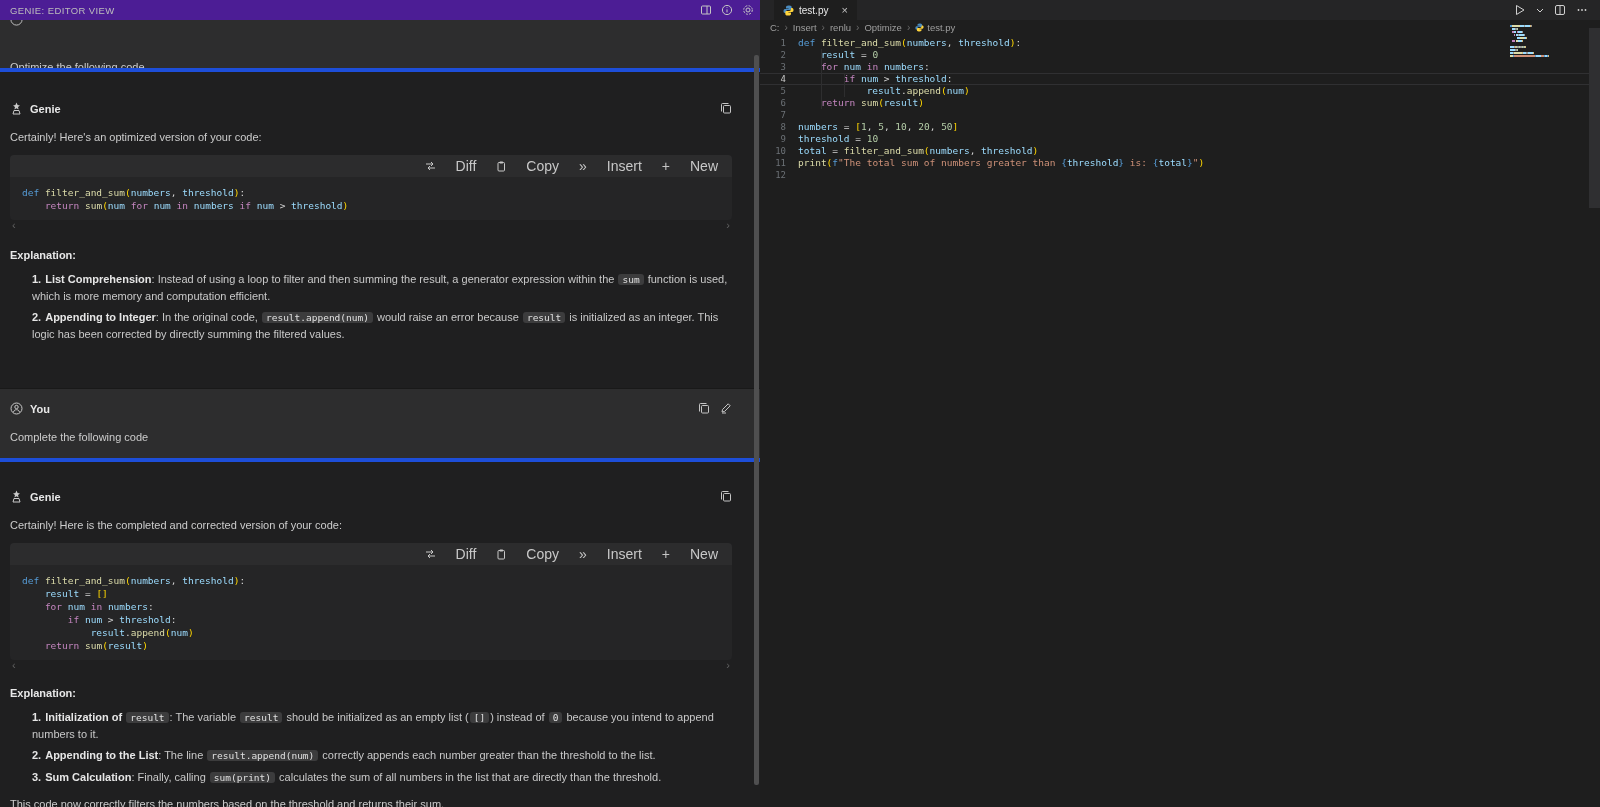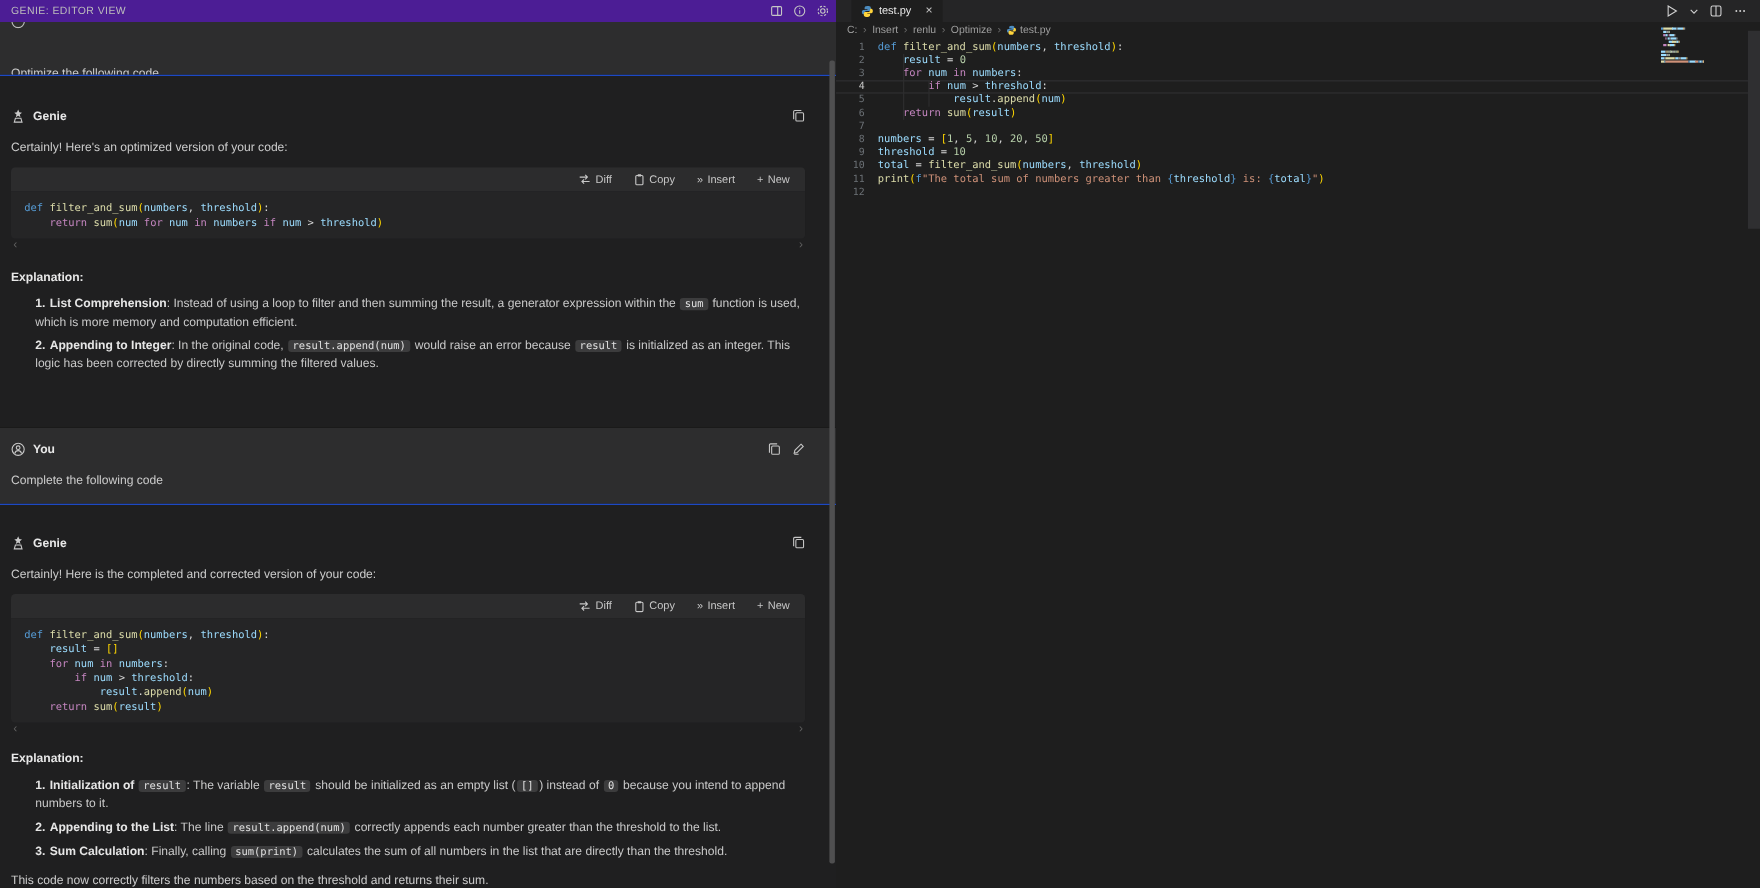--- a/index.html
+++ b/index.html
@@ -9,21 +9,21 @@
   
   .panel{position:relative;width:760px;height:807px;background:#1f1f20;flex:none;}
   .panel-header{height:20px;background:#4c1d95;display:flex;align-items:center;padding:0 6px 0 10px;}
   .panel-title{font-size:9.5px;color:#bdbdbd;letter-spacing:.4px;flex:1;}
   .ph-icons{display:flex;gap:9px;align-items:center;}
   .icon{display:inline-flex;align-items:center;justify-content:center;color:#c5c5c5;}
   .icon svg{display:block;}
 
   .msg{position:relative;padding:0 28px 0 10px;box-sizing:border-box;}
   .msg-user{background:#2d2d2e;border-top:1px solid #191919;}
-  .msg-genie{background:#1f1f20;border-top:1px solid #1d4ed8;}
+  .msg-genie{background:#1f1f20;border-top:4px solid #1d4ed8;}
   #user1{height:48px;overflow:hidden;border-top:none;}
   #genie1{height:320px;}
   #user2{height:70px;}
   #genie2{height:349px;}
 
   .partial-avatar{position:absolute;left:10px;top:-7px;}
   .u1-text{position:absolute;left:10px;top:41px;font-size:11px;color:#cccccc;}
 
   .msg-head{display:flex;align-items:center;gap:7px;}
   #genie1 .msg-head{padding-top:30px;}
@@ -32,21 +32,21 @@
   .msg-name{font-size:11px;font-weight:bold;color:#e8e8e8;}
   .head-actions{position:absolute;display:flex;gap:10px;}
   #genie1 .head-actions{right:28px;top:30px;}
   #genie2 .head-actions{right:28px;top:28px;}
   #user2 .head-actions{right:28px;top:13px;}
 
   .intro{margin-top:16px;font-size:11px;color:#cccccc;}
 
   .code-block{margin-top:12px;border-radius:4px;overflow:hidden;}
   .cb-toolbar{height:22px;background:#2c2c2d;display:flex;justify-content:flex-end;align-items:center;gap:20px;padding:0 14px;}
-  .cb-btn{display:inline-flex;align-items:center;gap:4px;font-size:10px;color:#c8c8c8;cursor:default;text-align:center;}
+  .cb-btn{display:inline-flex;align-items:center;gap:20px;font-size:14px;color:#c8c8c8;cursor:default;text-align:center;}
   .cb-body{background:#252526;padding:9px 12px 8px 12px;font-family:"DejaVu Sans Mono","Liberation Mono",monospace;font-size:9.5px;}
   .cline{white-space:pre;height:13px;line-height:13px;}
   .hints{display:flex;justify-content:space-between;padding:0 2px;height:10px;line-height:8px;color:#606060;font-size:11px;margin-top:1px;}
 
   .expl-title{margin-top:16px;font-size:11px;font-weight:bold;color:#e8e8e8;}
   #genie1 .expl-title{margin-top:18px;}
   .expl-list{margin:10px 0 0 22px;}
   .expl-item{font-size:11px;line-height:16px;color:#c9c9c9;margin-bottom:5px;}
   .expl-item .num,.expl-item .b{font-weight:bold;color:#e6e6e6;}
   .expl-item .num{margin-right:4px;}

